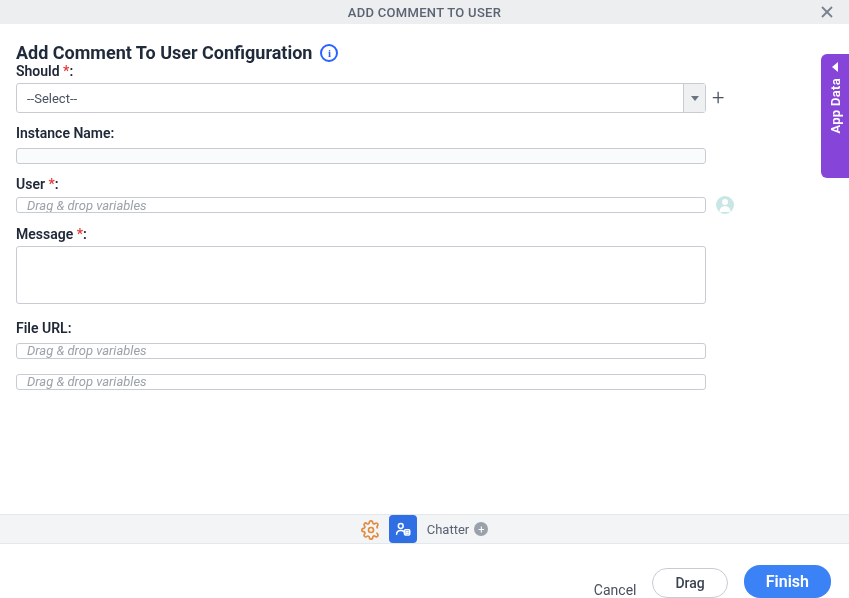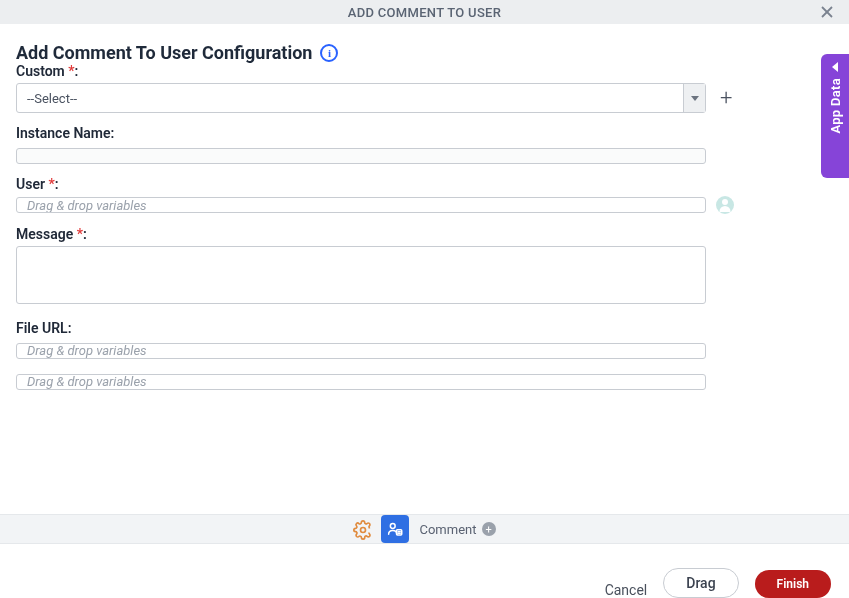--- a/index.html
+++ b/index.html
@@ -64,21 +64,21 @@
     .field-group { margin-bottom: 12px; }
     .label {
       font-size: 14px;
       font-weight: 600;
       color: #202938;
       margin-bottom: 4px;
       display: block;
     }
     .required { color: #e13b3b; }
     
-    .select-row { display: flex; align-items: center; gap: 14px; }
+    .select-row { display: flex; align-items: center; gap: 6px; }
     .select-wrap {
       flex: 1;
       position: relative;
       border: 1px solid #c8ccd2;
       border-radius: 3px;
       height: 30px;
       display: flex;
       background: #fff;
     }
     .select-body {
@@ -234,25 +234,25 @@
       background: #fff;
       color: #3c4350;
       border-radius: 16px;
       padding: 6px 22px;
       font-size: 14px;
       cursor: pointer;
       font-weight: 500;
     }
     .btn-primary {
       border: none;
-      background: #b91c1c;
+      background: #3b82f6;
       color: #fff;
       border-radius: 16px;
       padding: 7px 22px;
-      font-size: 12px;
+      font-size: 16px;
       font-weight: 600;
       cursor: pointer;
     }
     
     .side-tab {
       position: absolute;
       right: 0;
       top: 54px;
       width: 28px;
       height: 124px;
@@ -294,21 +294,21 @@
 </div>
 
 <div class="content">
   <div class="page-title">
     <span>Add Comment To User Configuration</span>
     <span class="info-icon">i</span>
   </div>
 
   <div class="field-group">
     <label class="label">
-      <span>Custom </span><span class="required">*</span><span>:</span>
+      <span>Should </span><span class="required">*</span><span>:</span>
     </label>
     <div class="select-row">
       <div class="select-wrap" style="max-width:690px">
         <div class="select-body">--Select--</div>
         <div class="select-trigger">
             <span class="chevron-down"></span>
           </div>
       </div>
       <span class="plus-btn">+</span>
     </div>
@@ -356,21 +356,21 @@
   <span class="config-box">
     <svg width="18" height="18" viewBox="0 0 24 24" fill="none" stroke="#fff" stroke-width="2" stroke-linecap="round" stroke-linejoin="round">
         <circle cx="9" cy="8" r="3.2"></circle>
         <path d="M3.5 19c0-3 2.5-5 5.5-5s5.5 2 5.5 5"></path>
         <rect x="14" y="13" width="7" height="7" rx="1.2"></rect>
         <line x1="16" y1="15.5" x2="19" y2="15.5"></line>
         <line x1="16" y1="17.5" x2="19" y2="17.5"></line>
       </svg>
   </span>
   <span class="advanced">
-    <span>Comment</span>
+    <span>Chatter</span>
     <span class="plus-circle">+</span>
   </span>
 </div>
 
 <div class="footer">
   <button class="btn-link">Cancel</button>
   <button class="btn-outline">Drag</button>
   <button class="btn-primary">Finish</button>
 </div>
 

